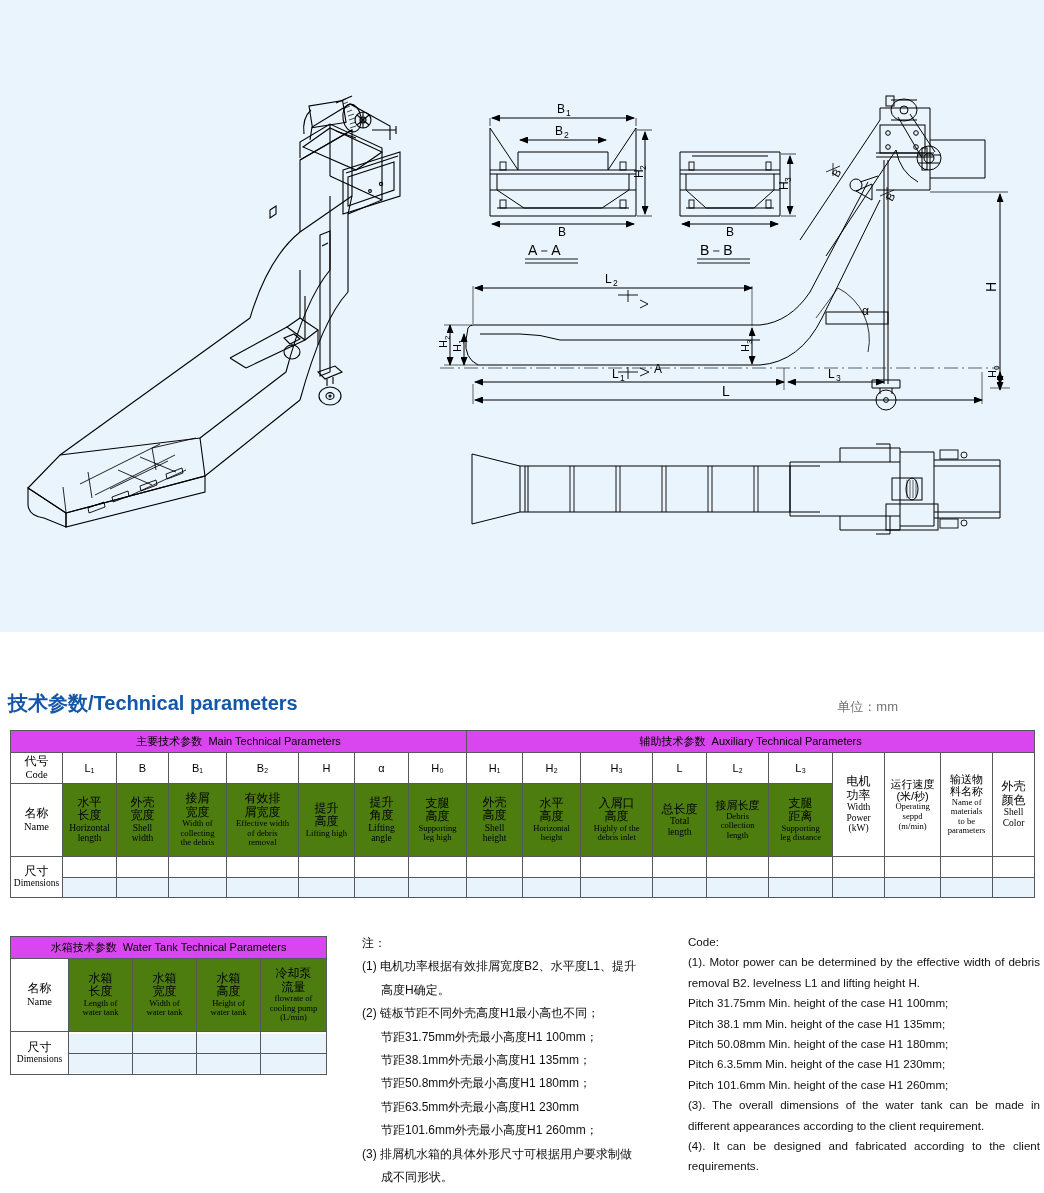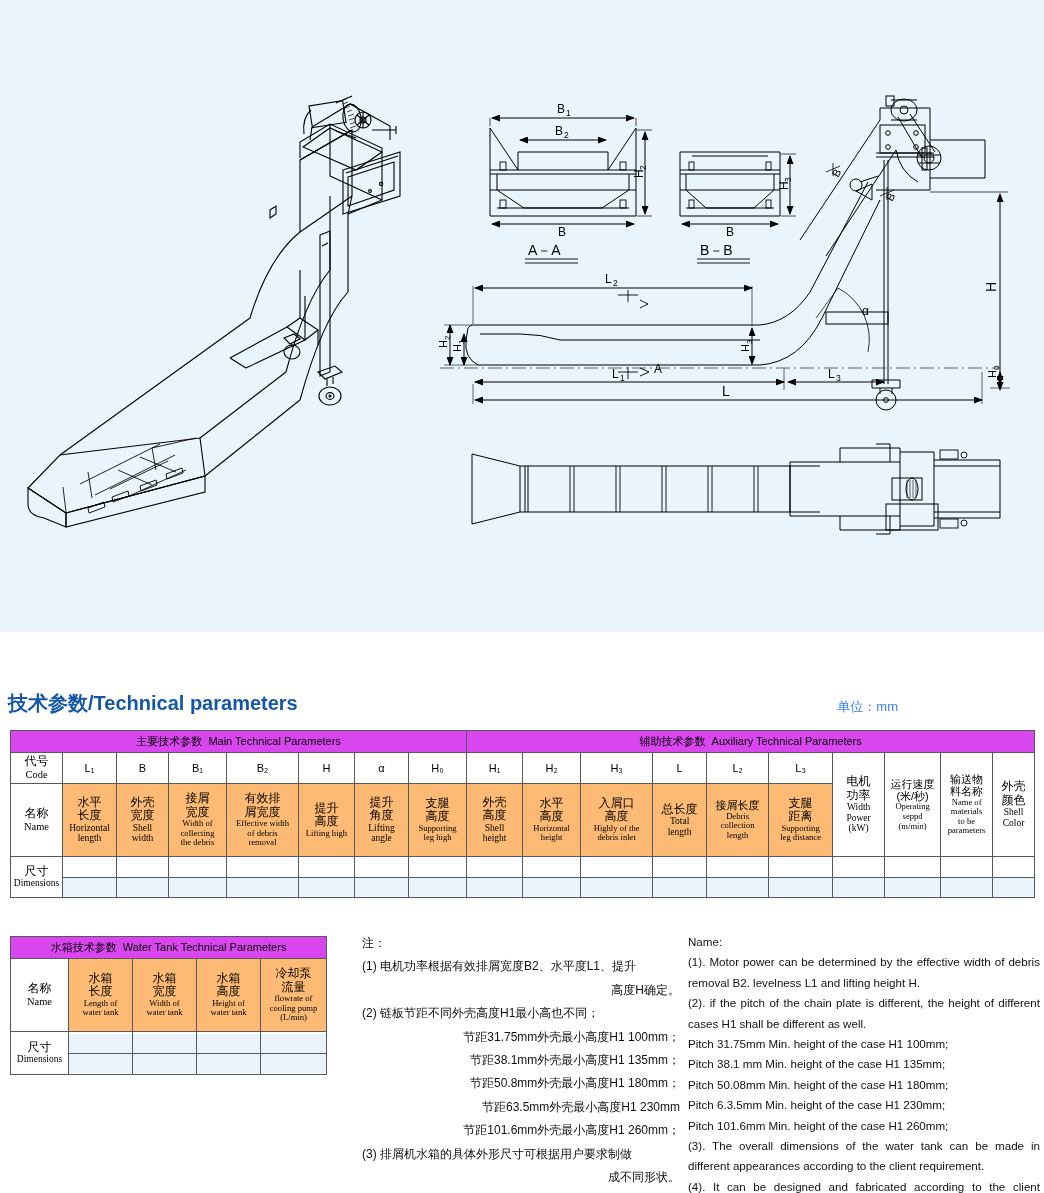--- a/index.html
+++ b/index.html
@@ -20,40 +20,40 @@
   #section-title-row{
     position:absolute;left:0;top:690px;width:904px;height:36px;
   }
   #section-title{
     position:absolute;left:8px;top:0px;
     font-size:20px;font-weight:bold;color:#1457a8;
     letter-spacing:0px;white-space:nowrap;
   }
   #unit-label{
     position:absolute;right:6px;top:8px;
-    font-size:13px;color:#3b82f6;white-space:nowrap;
+    font-size:13px;color:#737373;white-space:nowrap;
   }
 
   
   table{border-collapse:collapse;}
   .tbl{
     position:absolute;
     border:1.6px solid #1a1a1a;
     table-layout:fixed;
   }
   .tbl td,.tbl th{
     border:0.8px solid #55585c;
     text-align:center;vertical-align:middle;
     font-weight:normal;padding:1px 1px;
     line-height:1.12;
     font-size:11px;
   }
   .band{background:#d946ef;font-size:12.5px;height:19px;}
   .codecell{background:#ffffff;height:28px;font-size:13px;}
-  .namecell{background:#fdba74;height:70px;}
+  .namecell{background:#4d7c0f;height:70px;}
   .lblcell{background:#ffffff;}
   .zh{font-size:12px;display:block;}
   .zh.sm{font-size:11px;}
   .en{font-size:9.5px;display:block;font-family:Liberation Serif, serif;}
   .en.tiny{font-size:8.6px;}
   .en.md{font-size:10.5px;}
   .code{font-size:13px;}
 
   #main-table{left:10px;top:730px;width:1024px;}
   #tank-table{left:10px;top:936px;width:316px;}
@@ -66,21 +66,21 @@
   #notes-zh{
     position:absolute;left:362px;top:932px;width:318px;
     font-size:12px;line-height:1.95;color:#111;
   }
   #notes-en{
     position:absolute;left:688px;top:932px;width:352px;
     font-size:11.6px;line-height:1.76;color:#111;
   }
   .note-item{display:block;}
   .note-hang{padding-left:19px;text-indent:-19px;}
-  .note-indent{padding-left:19px;text-align:right;}
+  .note-indent{padding-left:19px;}
   .justify{text-align:justify;}
 </style>
 </head>
 <body>
 
 <div id="drawing-panel">
 <svg width="1044" height="632" viewBox="0 0 1044 632">
   <defs>
     <marker id="ar" markerWidth="9" markerHeight="7" refX="8" refY="3.5" orient="auto">
       <polygon points="0 0, 9 3.5, 0 7" fill="#000"></polygon>
@@ -731,23 +731,22 @@
   <span class="note-item note-indent">节距38.1mm外壳最小高度H1 135mm；</span>
   <span class="note-item note-indent">节距50.8mm外壳最小高度H1 180mm；</span>
   <span class="note-item note-indent">节距63.5mm外壳最小高度H1 230mm</span>
   <span class="note-item note-indent">节距101.6mm外壳最小高度H1 260mm；</span>
   <span class="note-item note-hang">(3) 排屑机水箱的具体外形尺寸可根据用户要求制做</span>
   <span class="note-item note-indent">成不同形状。</span>
   <span class="note-item note-hang">(4) 可根据用户实际不同要求设计制造。</span>
 </div>
 
 <div id="notes-en">
-  <span class="note-item">Name:</span>
+  <span class="note-item">Code:</span>
   <span class="note-item justify">(1). Motor power can be determined by the effective width of debris removal B2. levelness L1 and lifting height H.</span>
-  <span class="note-item justify">(2). if the pitch of the chain plate is different, the height of different cases H1 shall be different as well.</span>
   <span class="note-item">Pitch 31.75mm Min. height of the case H1 100mm;</span>
   <span class="note-item">Pitch 38.1 mm Min. height of the case H1 135mm;</span>
   <span class="note-item">Pitch 50.08mm Min. height of the case H1 180mm;</span>
   <span class="note-item">Pitch 6.3.5mm Min. height of the case H1 230mm;</span>
   <span class="note-item">Pitch 101.6mm Min. height of the case H1 260mm;</span>
   <span class="note-item justify">(3). The overall dimensions of the water tank can be made in different appearances according to the client requirement.</span>
   <span class="note-item justify">(4). It can be designed and fabricated according to the client requirements.</span>
 </div>
 
 </body></html>

